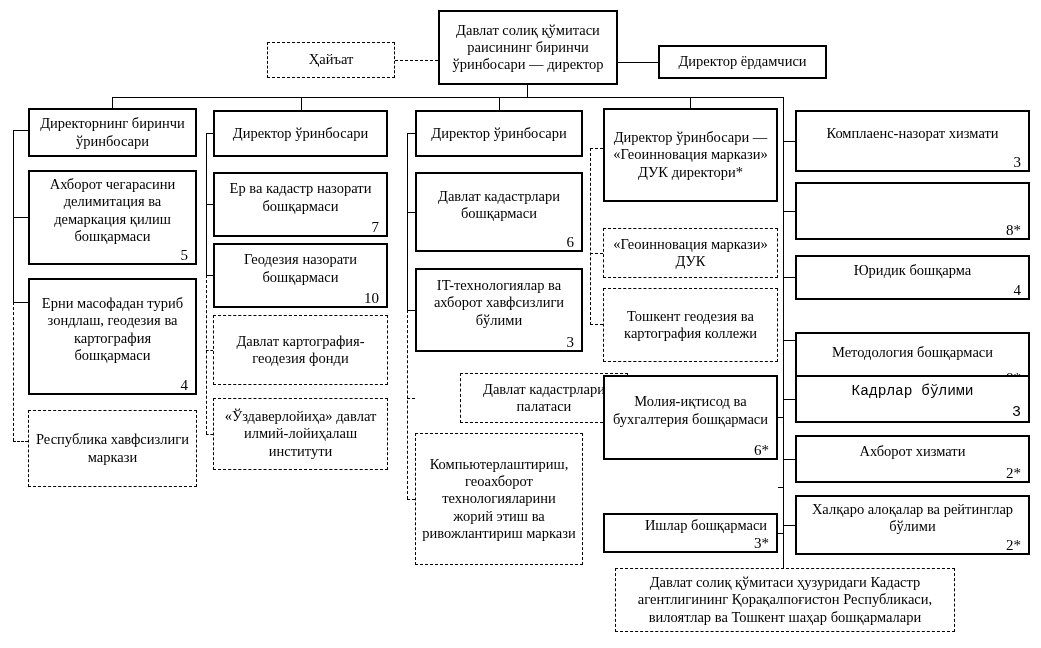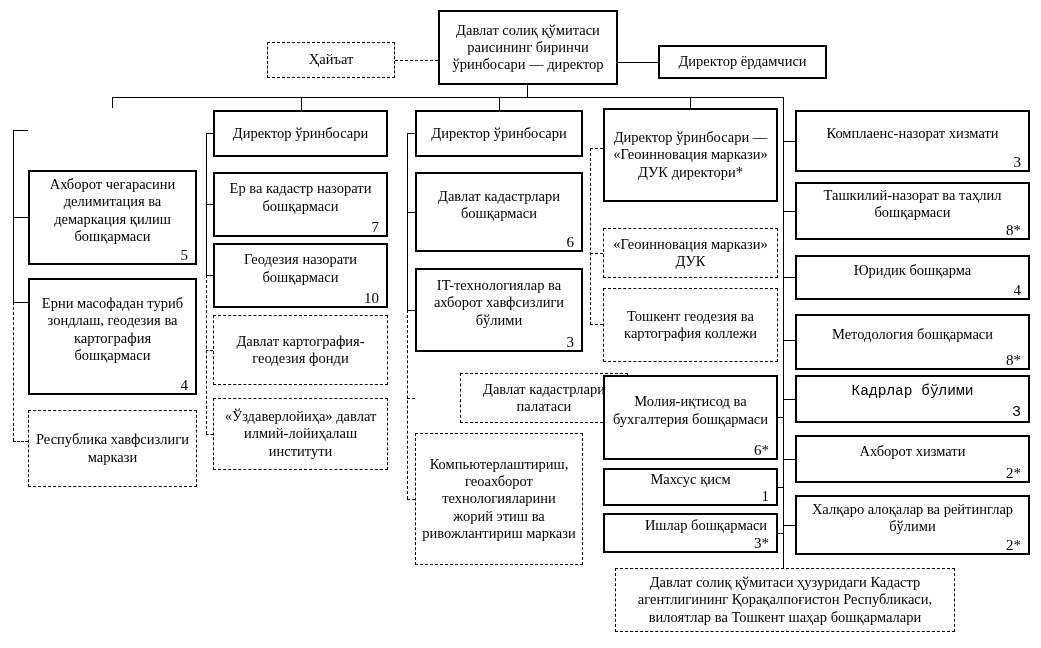--- a/index.html
+++ b/index.html
@@ -49,20 +49,23 @@
   <div class="ln hd" style="left:395px;top:60px;width:43px;"></div>
   <div class="ln h" style="left:618px;top:62px;width:40px;"></div>
   <div class="ln v" style="left:527px;top:85px;height:13px;"></div>
   <div class="ln h" style="left:112px;top:97px;width:671px;"></div>
   <div class="ln v" style="left:112px;top:97px;height:11px;"></div>
   <div class="ln v" style="left:301px;top:97px;height:13px;"></div>
   <div class="ln v" style="left:499px;top:97px;height:13px;"></div>
   <div class="ln v" style="left:690px;top:97px;height:11px;"></div>
   <div class="ln v" style="left:783px;top:97px;height:471px;"></div>
 
+  <div class="box solid" style="left:28px;top:108px;width:169px;height:49px;">
+    <span class="lbl">Директорнинг биринчи ўринбосари</span>
+  </div>
   <div class="box solid has-num" style="left:28px;top:170px;width:169px;height:95px;">
     <span class="lbl">Ахборот чегарасини делимитация ва демаркация қилиш бошқармаси</span>
     <span class="num">5</span>
   </div>
   <div class="box solid has-num" style="left:28px;top:278px;width:169px;height:117px;">
     <span class="lbl">Ерни масофадан туриб зондлаш, геодезия ва картография бошқармаси</span>
     <span class="num">4</span>
   </div>
   <div class="box dashed" style="left:28px;top:410px;width:169px;height:77px;">
     <span class="lbl">Республика хавфсизлиги маркази</span>
@@ -130,49 +133,44 @@
   <div class="box dashdot" style="left:603px;top:228px;width:175px;height:50px;justify-content:center;">
     <span class="lbl">«Геоинновация маркази» ДУК</span>
   </div>
   <div class="box dashdot" style="left:603px;top:288px;width:175px;height:74px;">
     <span class="lbl">Тошкент геодезия ва картография коллежи</span>
   </div>
   <div class="box solid has-num" style="left:603px;top:375px;width:175px;height:85px;">
     <span class="lbl">Молия-иқтисод ва бухгалтерия бошқармаси</span>
     <span class="num">6*</span>
   </div>
-  <div class="box solid has-num" style="left:603px;top:468px;width:175px;height:38px;">
-    <span class="lbl">Махсус қисм</span>
-    <span class="num">1</span>
-  </div>
   <div class="box solid has-num" style="left:603px;top:513px;width:175px;height:40px;padding-left:36px;">
     <span class="lbl">Ишлар бошқармаси</span>
     <span class="num">3*</span>
   </div>
   <div class="ln vd" style="left:590px;top:148px;height:177px;"></div>
   <div class="ln hd" style="left:590px;top:148px;width:13px;"></div>
   <div class="ln hd" style="left:590px;top:253px;width:13px;"></div>
   <div class="ln hd" style="left:590px;top:324px;width:13px;"></div>
   <div class="ln h" style="left:778px;top:417px;width:5px;"></div>
   <div class="ln h" style="left:778px;top:487px;width:5px;"></div>
   <div class="ln h" style="left:778px;top:533px;width:5px;"></div>
 
   <div class="box solid has-num" style="left:795px;top:110px;width:235px;height:62px;">
     <span class="lbl">Комплаенс-назорат хизмати</span>
     <span class="num">3</span>
   </div>
   <div class="box solid has-num" style="left:795px;top:182px;width:235px;height:58px;">
-    <span class="lbl">Ташкилий-назорат ва таҳлил бошқармаси</span>
     <span class="num">8*</span>
   </div>
   <div class="box solid has-num" style="left:795px;top:255px;width:235px;height:45px;">
     <span class="lbl">Юридик бошқарма</span>
     <span class="num">4</span>
   </div>
-  <div class="box solid has-num" style="left:795px;top:314px;width:235px;height:56px;">
+  <div class="box solid has-num" style="left:795px;top:332px;width:235px;height:56px;">
     <span class="lbl">Методология бошқармаси</span>
     <span class="num">8*</span>
   </div>
   <div class="box solid has-num" style="left:795px;top:375px;width:235px;height:48px;font-family:Liberation Mono, monospace;">
     <span class="lbl">Кадрлар бўлими</span>
     <span class="num">3</span>
   </div>
   <div class="box solid has-num" style="left:795px;top:435px;width:235px;height:48px;">
     <span class="lbl">Ахборот хизмати</span>
     <span class="num">2*</span>

